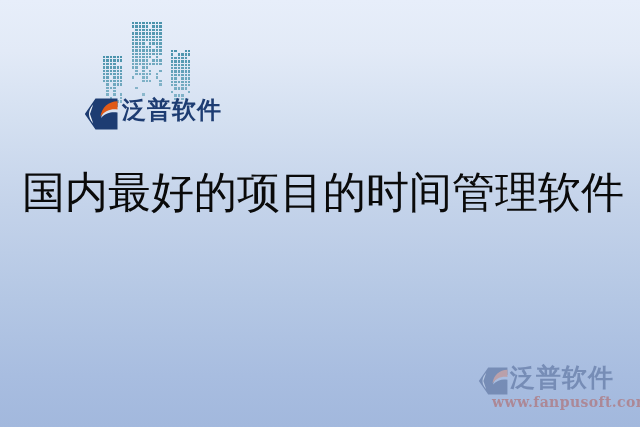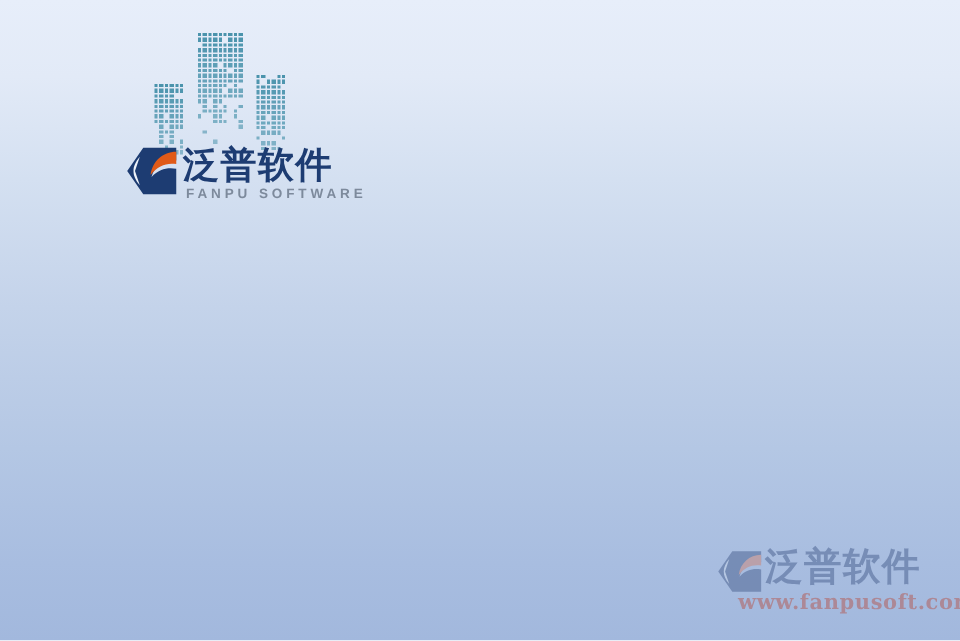--- a/index.html
+++ b/index.html
@@ -409,23 +409,23 @@
   <div id="logo">
     <div id="logo-mark">
       <svg viewBox="0 0 34 32" width="34" height="32" xmlns="http://www.w3.org/2000/svg">
         <path d="M11.5 0.5 L33.5 0.5 L33.5 9 C26 8 19 12 17 20 C22 14.5 28 13.5 33.5 14.5
                  L33.5 31.5 L11.5 31.5 L0.8 16 Z" fill="#1d3c72"></path>
         <path d="M33.5 3.2 C24.5 3.2 17.6 9.6 16.4 18.6 C21.2 12.4 27.2 10.4 33.5 11.4 Z" fill="#e05a18"></path>
         <path d="M9.2 6.5 L6.0 16.0 L9.2 25.5 C6.2 22.0 5.0 19.0 5.0 16.0 C5.0 13.0 6.2 10.0 9.2 6.5 Z" fill="#eef3fa"></path>
       </svg>
     </div>
     <div id="logo-cn">泛普软件</div>
-    <div id="logo-en">FANPU SOFTWARE</div>
   </div>
 
+  <div id="headline">国内最好的项目的时间管理软件</div>
 
   <div id="watermark">
     <div id="wm-mark">
       <svg viewBox="0 0 34 32" width="30" height="28" xmlns="http://www.w3.org/2000/svg">
         <path d="M11.5 0.5 L33.5 0.5 L33.5 9 C26 8 19 12 17 20 C22 14.5 28 13.5 33.5 14.5
                  L33.5 31.5 L11.5 31.5 L0.8 16 Z" fill="#4f6694"></path>
         <path d="M33.5 3.2 C24.5 3.2 17.6 9.6 16.4 18.6 C21.2 12.4 27.2 10.4 33.5 11.4 Z" fill="#c98a7e"></path>
         <path d="M9.2 6.5 L6.0 16.0 L9.2 25.5 C6.2 22.0 5.0 19.0 5.0 16.0 C5.0 13.0 6.2 10.0 9.2 6.5 Z" fill="#c3d1e6"></path>
       </svg>
     </div>

